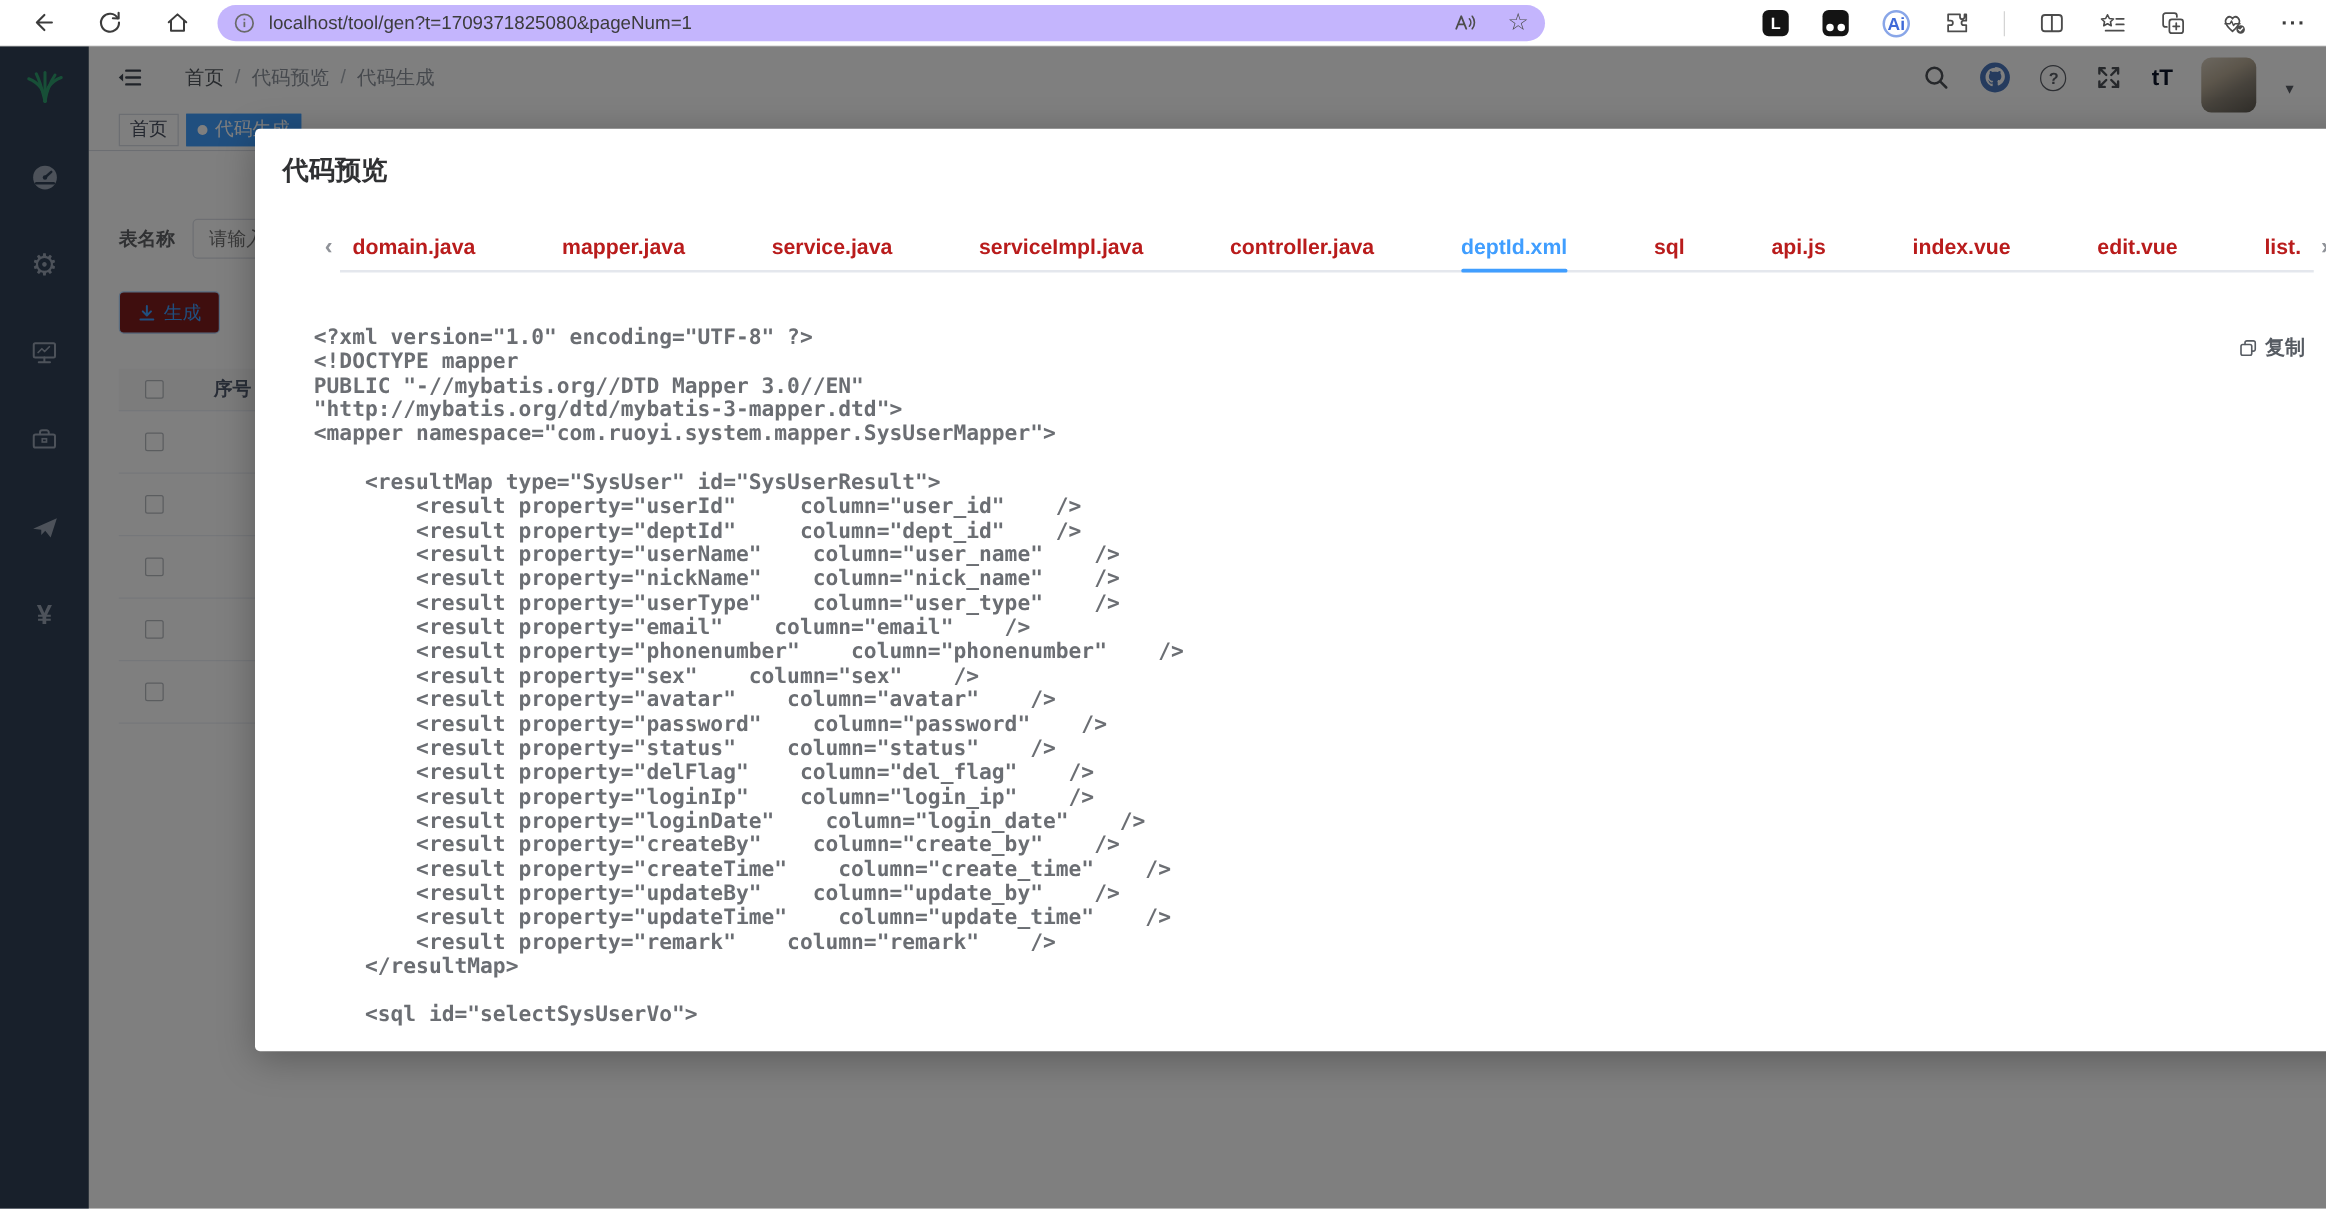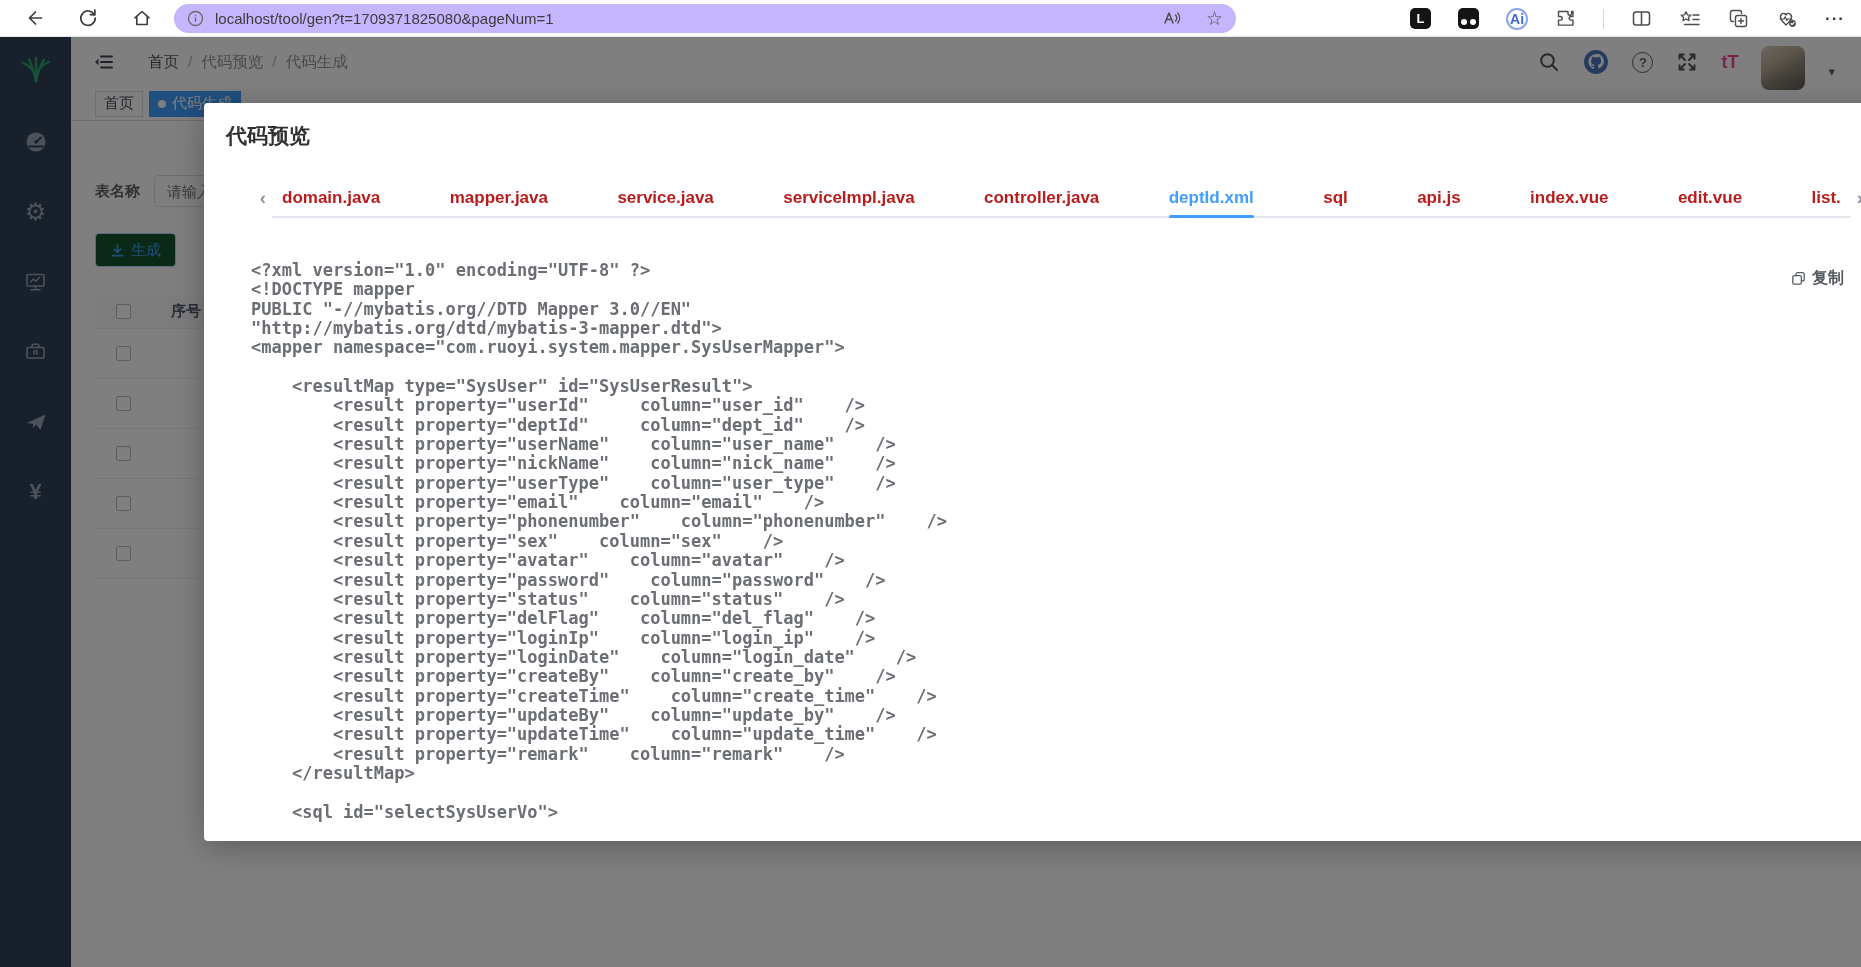--- a/index.html
+++ b/index.html
@@ -39,39 +39,39 @@
   .menu-item .tglyph { font-size:24px; color:#9aa5b5; }
 
   .main { position:absolute; left:71px; top:0; right:0; bottom:0; background:#fff; }
   .navbar { height:50px; display:flex; align-items:center; background:#fff; }
   .hamburger { padding-left:22px; display:flex; align-items:center; cursor:pointer; }
   .crumbs { margin-left:34px; font-size:15.5px; display:flex; gap:9px; align-items:center; }
   .crumbs .c1 { color:#51565d; } .crumbs .sep { color:#aab0b8; } .crumbs .c2 { color:#8d939c; }
   .nav-right { margin-left:auto; display:flex; align-items:center; gap:23px; padding-right:26px; color:#5a5e66; }
   .help-circ { width:21px; height:21px; border:1.8px solid #5a5e66; border-radius:50%; font-size:13px;
     display:flex; align-items:center; justify-content:center; font-weight:bold; }
-  .font-ic { font-size:18px; font-weight:bold; color:#ec4899; }
+  .font-ic { font-size:18px; font-weight:bold; color:#0f172a; }
   .avatar { width:44px; height:44px; border-radius:8px; margin-top:12px;
     background:linear-gradient(150deg,#d8cfc0 0%,#b9ac97 35%,#8d8578 60%,#5f5a52 100%); }
   .caret { font-size:13px; color:#5a5e66; margin-top:18px; }
 
   .tags-bar { height:34px; border-bottom:1px solid #d8dce5; display:flex; align-items:center;
     padding-left:24px; gap:6px; background:#fff; }
   .tag { height:26px; padding:0 8px; border:1px solid #d8dce5; font-size:15px; color:#495060;
     display:flex; align-items:center; background:#fff; cursor:pointer; white-space:nowrap; }
   .tag.active { background:#409eff; color:#fff; border-color:#409eff; }
   .tag.active::before { content:''; width:8px; height:8px; border-radius:50%; background:#fff; margin-right:6px; }
 
   .content { position:absolute; top:84px; left:0; right:0; bottom:0; background:#fff; padding:54px 16px 0 24px; }
   .query-row { display:flex; align-items:center; }
   .query-label { font-weight:bold; font-size:15px; color:#606266; }
   .query-input { margin-left:14px; width:240px; height:32px; border:1px solid #dcdfe6; border-radius:4px;
     padding:0 12px; font-size:15px; color:#606266; outline:none; }
   .btn-row { margin-top:26px; }
-  .btn-generate { height:34px; padding:0 14px; background:#14532d; color:#409eff; border:1px solid #b3d8ff;
+  .btn-generate { height:34px; padding:0 14px; background:#7f1d1d; color:#409eff; border:1px solid #b3d8ff;
     border-radius:4px; font-size:15px; display:inline-flex; align-items:center; gap:6px; cursor:pointer; }
   .gtable { margin-top:28px; }
   .thead { height:34px; background:#f8f8f9; display:flex; align-items:center;
     border-bottom:1px solid #ebeef5; position:relative; }
   .tr { height:50px; display:flex; align-items:center; border-bottom:1px solid #ebeef5; position:relative; }
   .cell-check { width:56px; display:flex; justify-content:center; }
   .checkbox { width:15px; height:15px; border:1px solid #b6babf; border-radius:2px; background:#fff; cursor:pointer; }
   .cell-seq { width:70px; text-align:center; font-size:15px; color:#515a6e; font-weight:bold; }
   .dl-btn { position:absolute; right:128px; top:50%; transform:translateY(-50%); color:#409eff;
     display:flex; cursor:pointer; }

